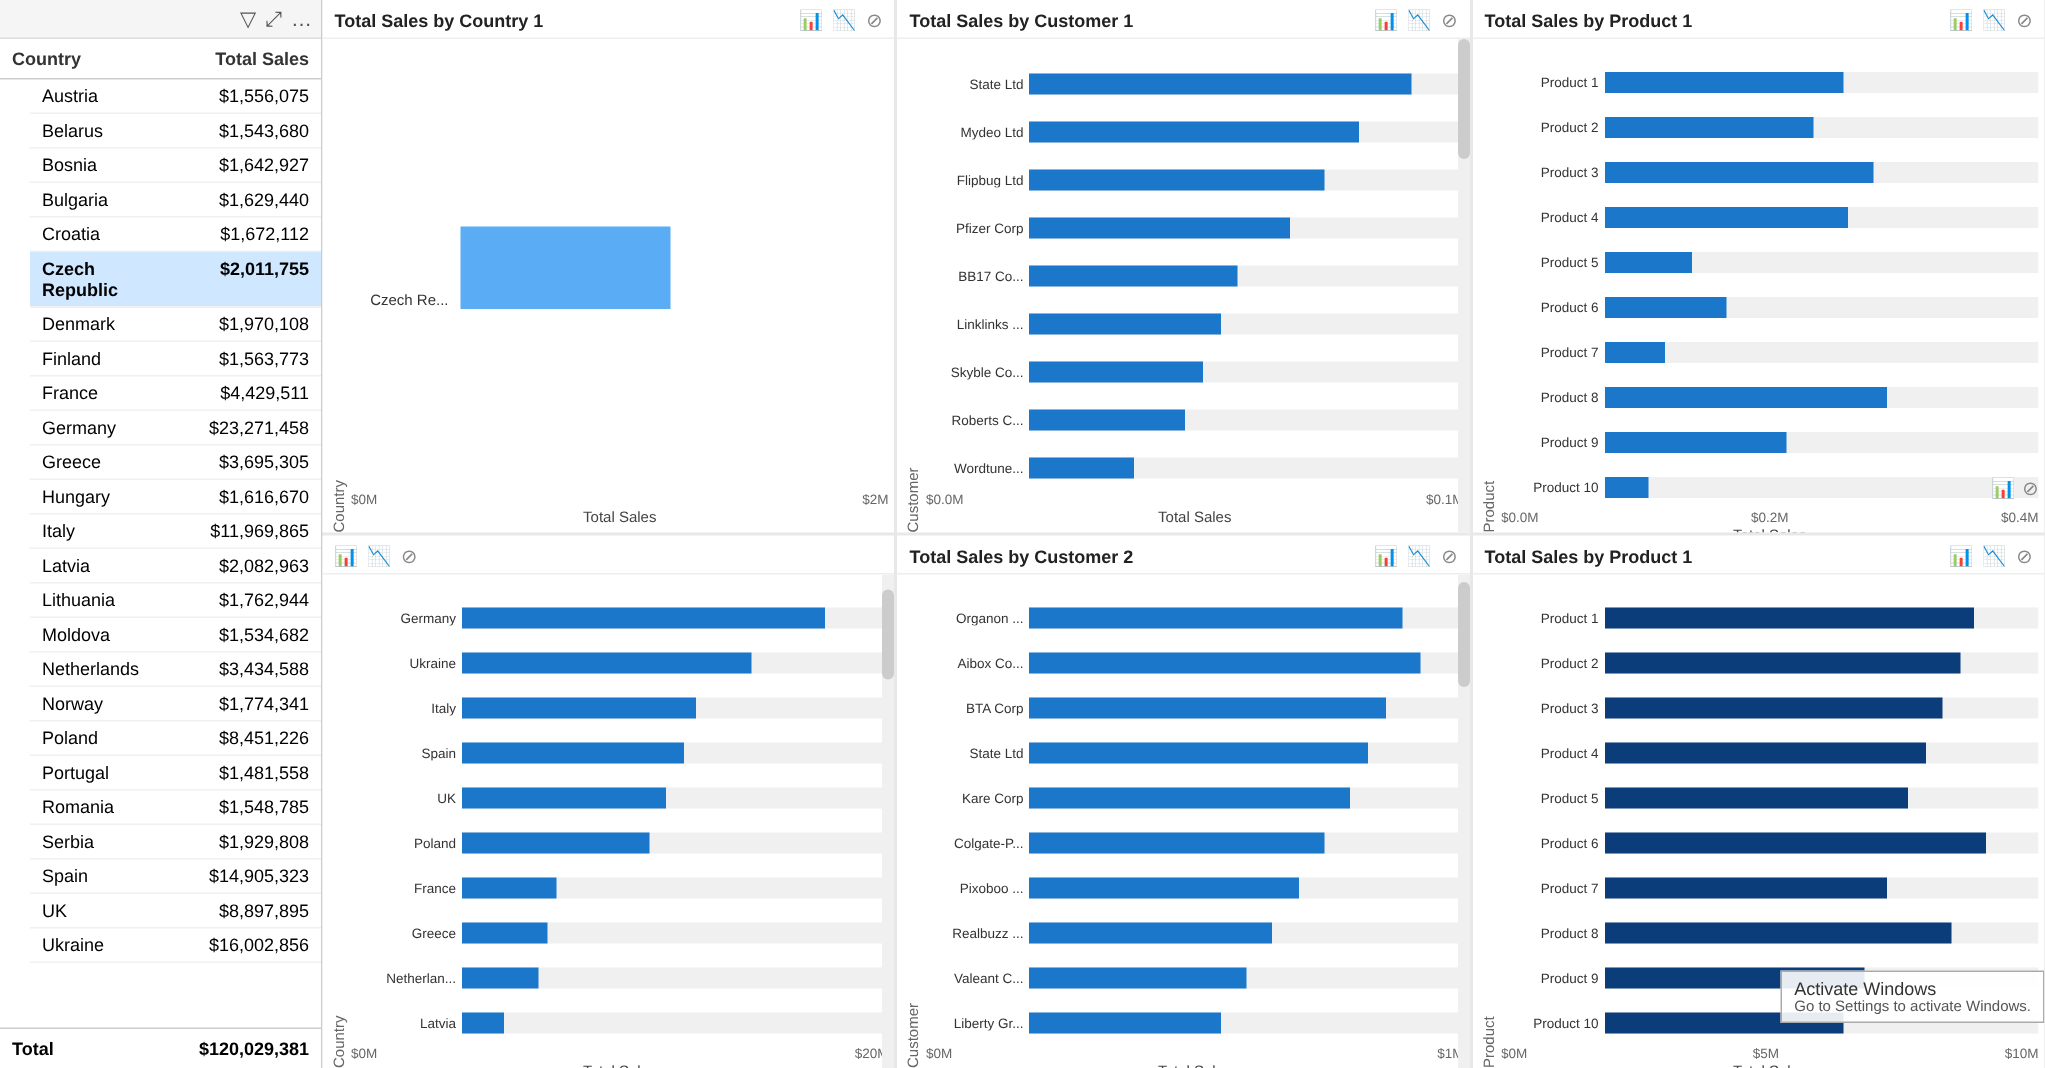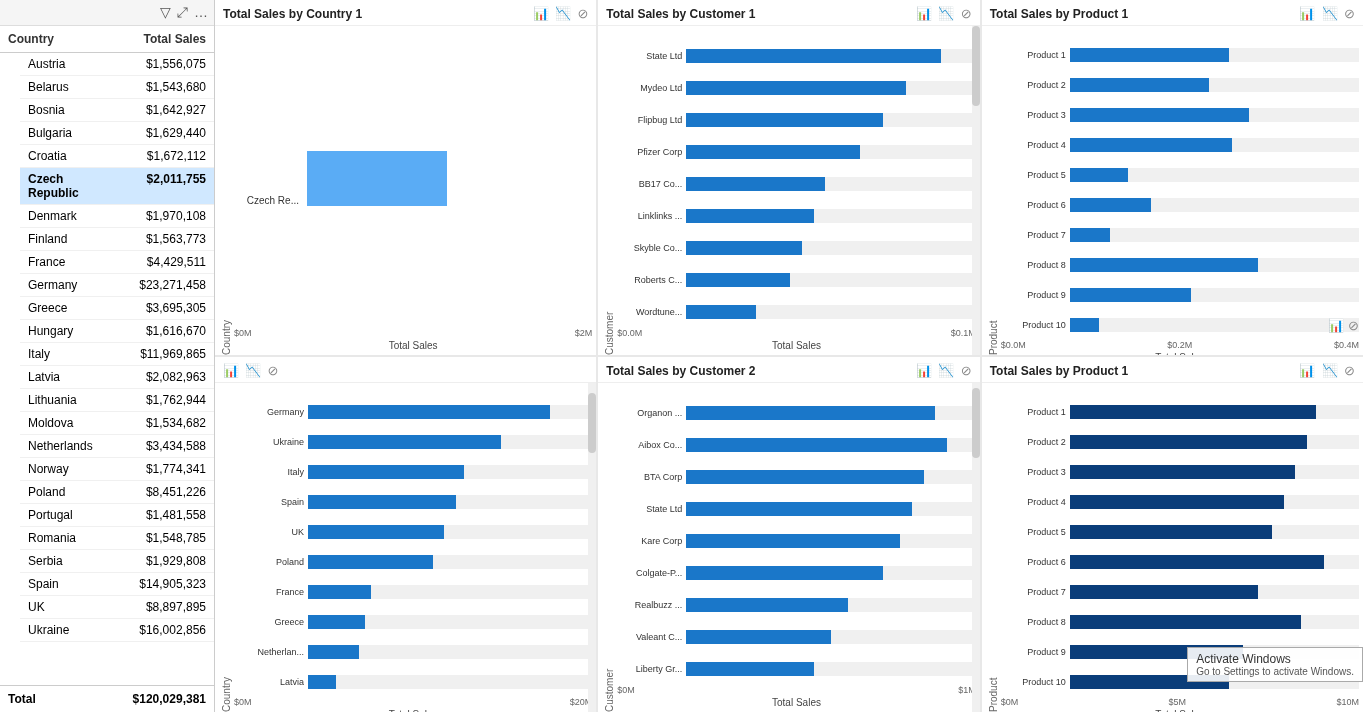--- a/index.html
+++ b/index.html
@@ -686,20 +686,26 @@
         <div class="bar-fill" style="width:74%;background:#1a77c9;"></div>
       </div>
               </div>
               <div class="bar-row">
       <span class="bar-label" style="width:65px;">Colgate-P...</span>
       <div class="bar-track">
         <div class="bar-fill" style="width:68%;background:#1a77c9;"></div>
       </div>
               </div>
               <div class="bar-row">
+      <span class="bar-label" style="width:65px;">Pixoboo ...</span>
+      <div class="bar-track">
+        <div class="bar-fill" style="width:62%;background:#1a77c9;"></div>
+      </div>
+              </div>
+              <div class="bar-row">
       <span class="bar-label" style="width:65px;">Realbuzz ...</span>
       <div class="bar-track">
         <div class="bar-fill" style="width:56%;background:#1a77c9;"></div>
       </div>
               </div>
               <div class="bar-row">
       <span class="bar-label" style="width:65px;">Valeant C...</span>
       <div class="bar-track">
         <div class="bar-fill" style="width:50%;background:#1a77c9;"></div>
       </div>

